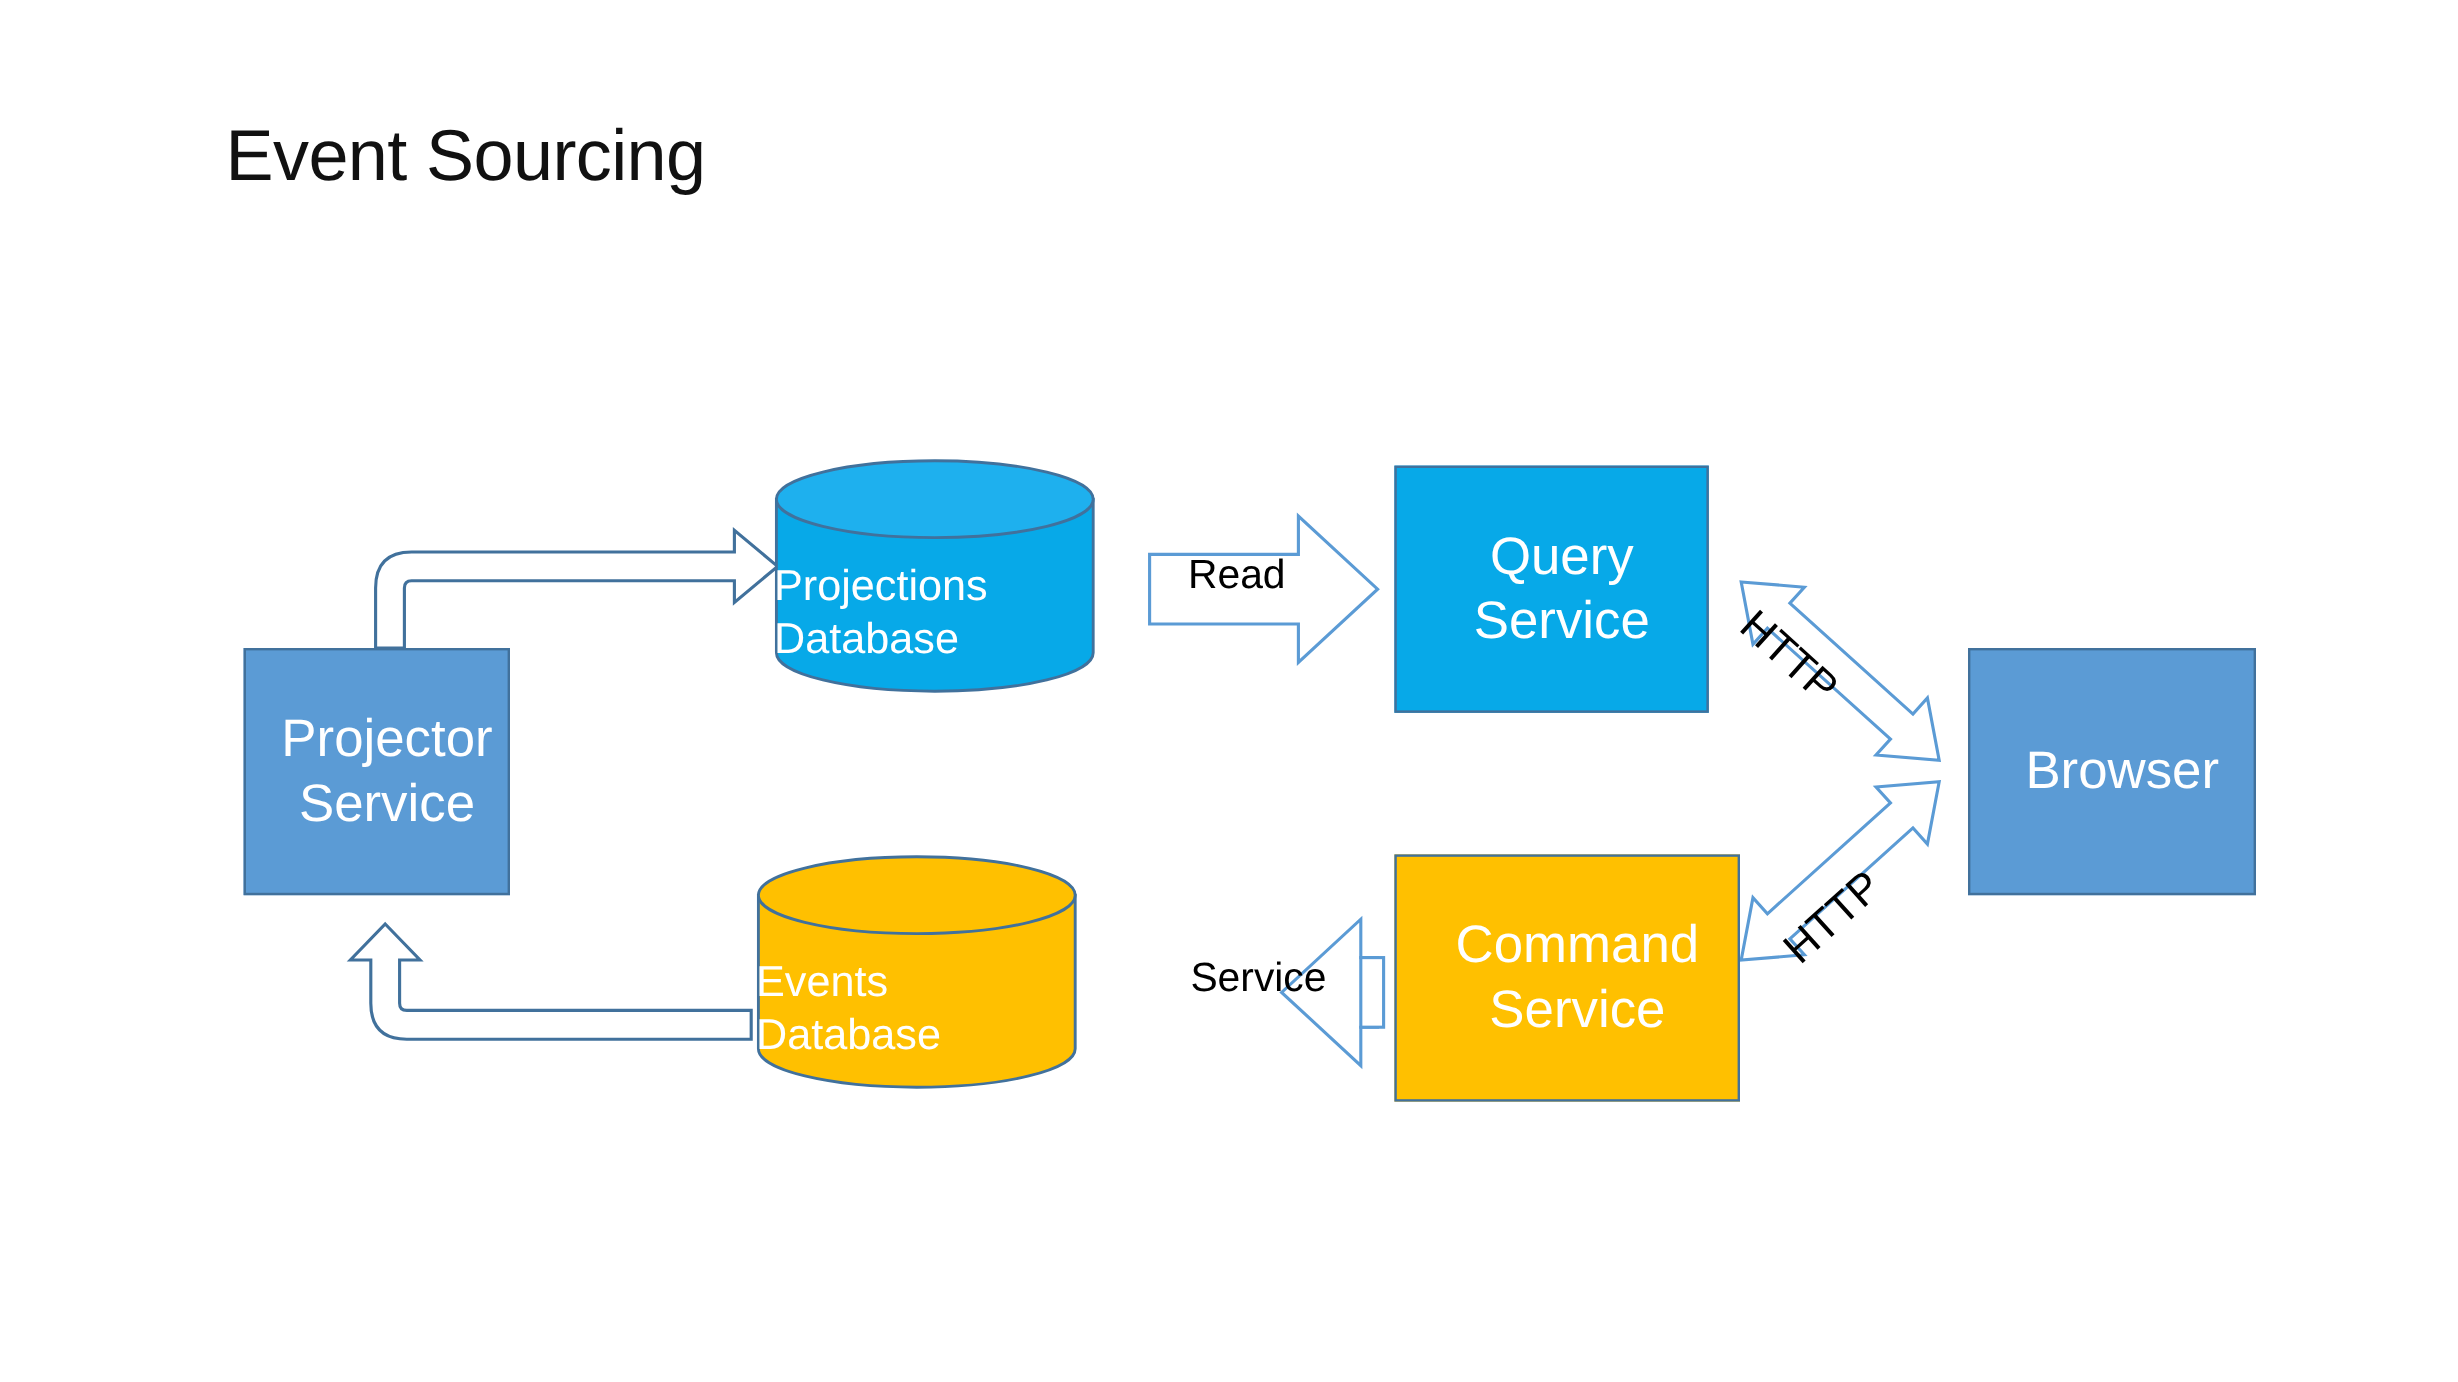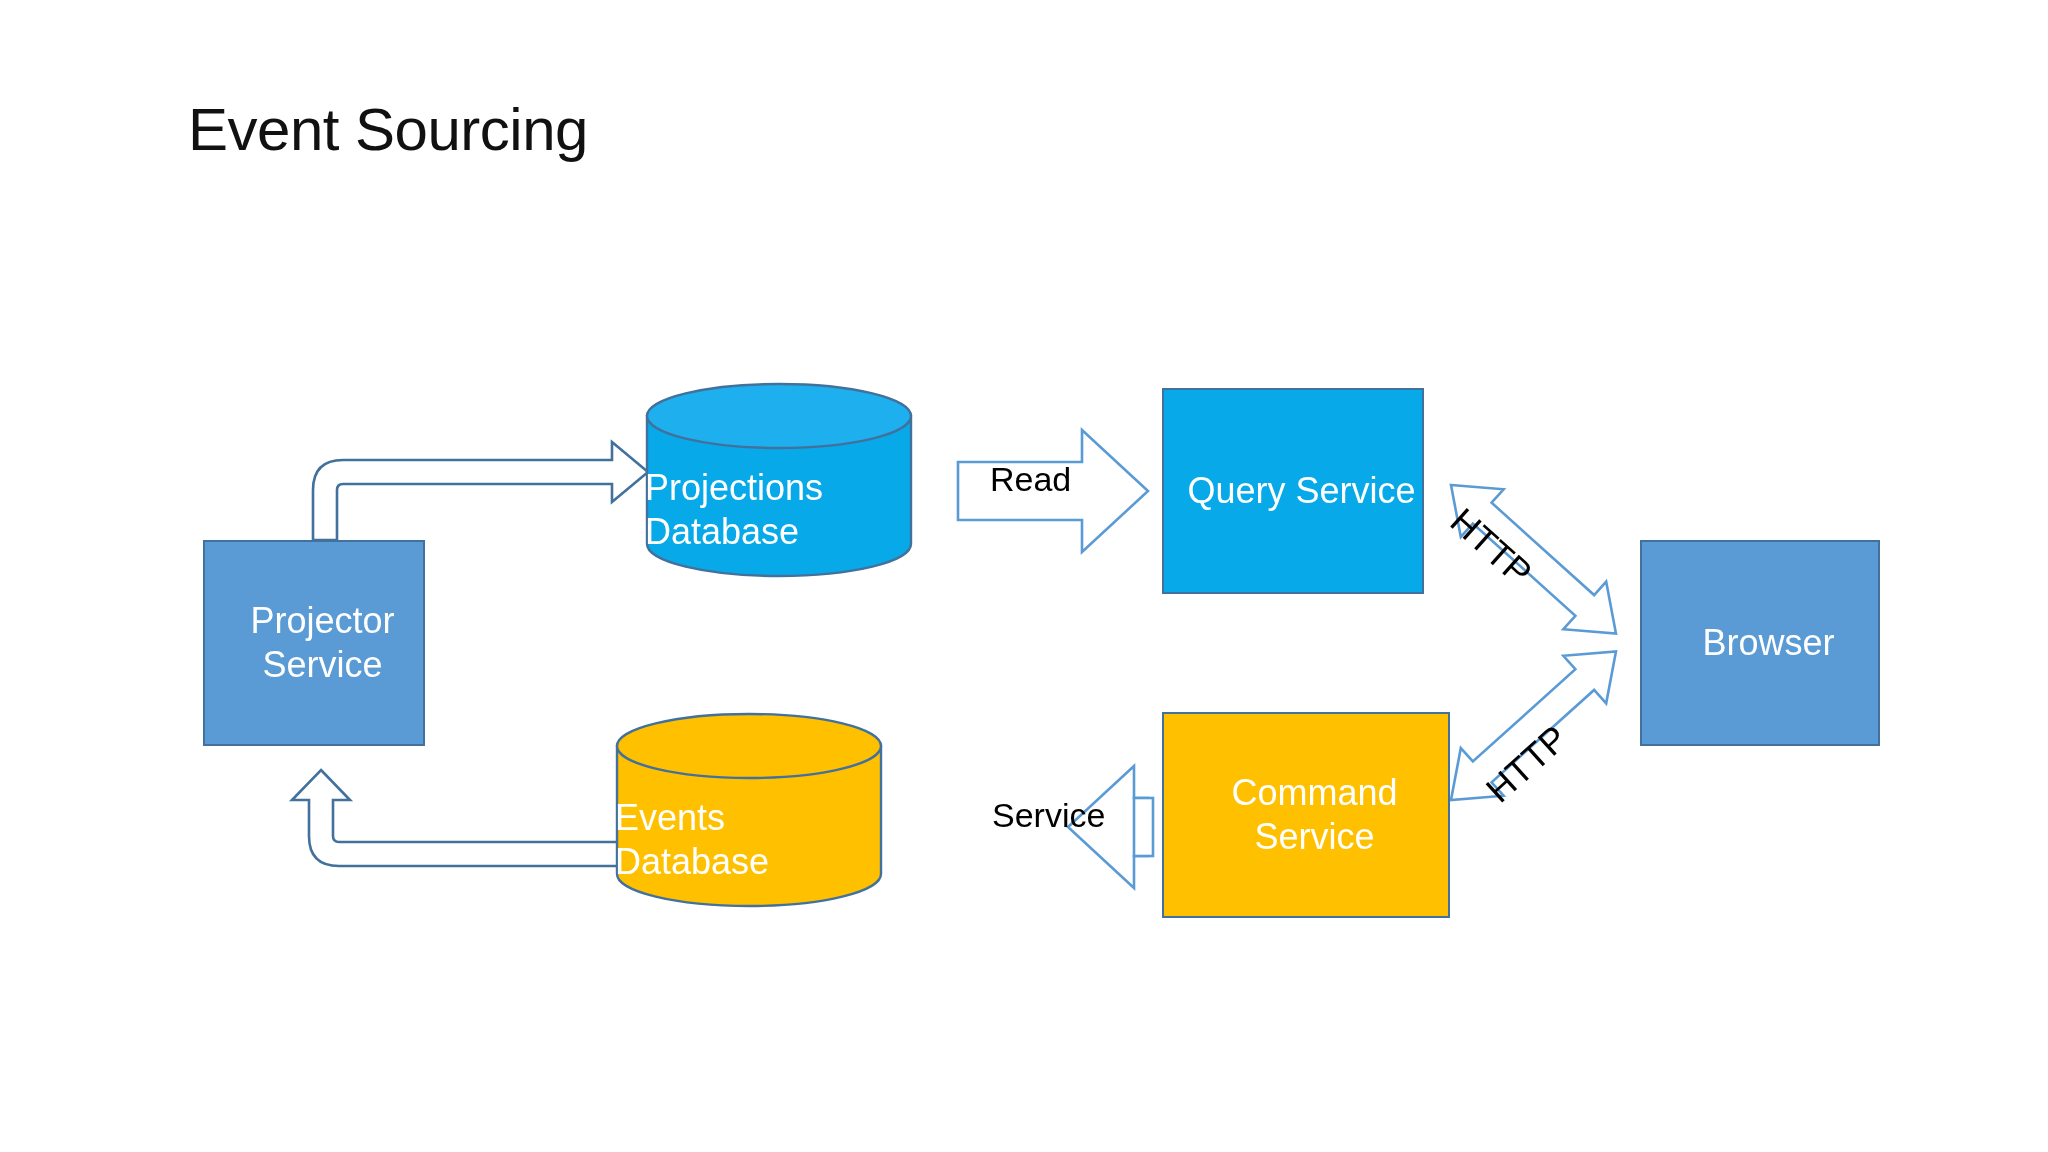--- a/index.html
+++ b/index.html
@@ -33,21 +33,21 @@
   
   .node-box {
     position: absolute;
     box-sizing: border-box;
     border: 2px solid #41719C;
     display: flex;
     align-items: center;
     justify-content: center;
     text-align: center;
     color: #ffffff;
-    font-size: 36px;
+    font-size: 44px;
     line-height: 1.22;
     font-weight: 400;
     padding-left: 17px;
   }
   .node-box .label { pointer-events: none; white-space: pre-line; }
 
   #projector-service {
     left: 203px; top: 540px; width: 222px; height: 206px;
     background: #5B9BD5;
     justify-content: center;
@@ -75,21 +75,21 @@
     left: 0; right: 0;
     text-align: left;
     color: #ffffff;
     font-size: 36px;
     line-height: 1.22;
     white-space: pre-line;
     pointer-events: none;
   }
   #projections-db { left: 645px; top: 382px; width: 268px; height: 196px; }
   #projections-db .cyl-label { top: 84px; }
-  #events-db { left: 615px; top: 712px; width: 268px; height: 196px; }
+  #events-db { left: 630px; top: 712px; width: 268px; height: 196px; }
   #events-db .cyl-label { top: 84px; }
 
   
   .svg-layer {
     position: absolute;
     left: 0; top: 0;
     width: 2048px;
     height: 1152px;
     pointer-events: none;
   }

